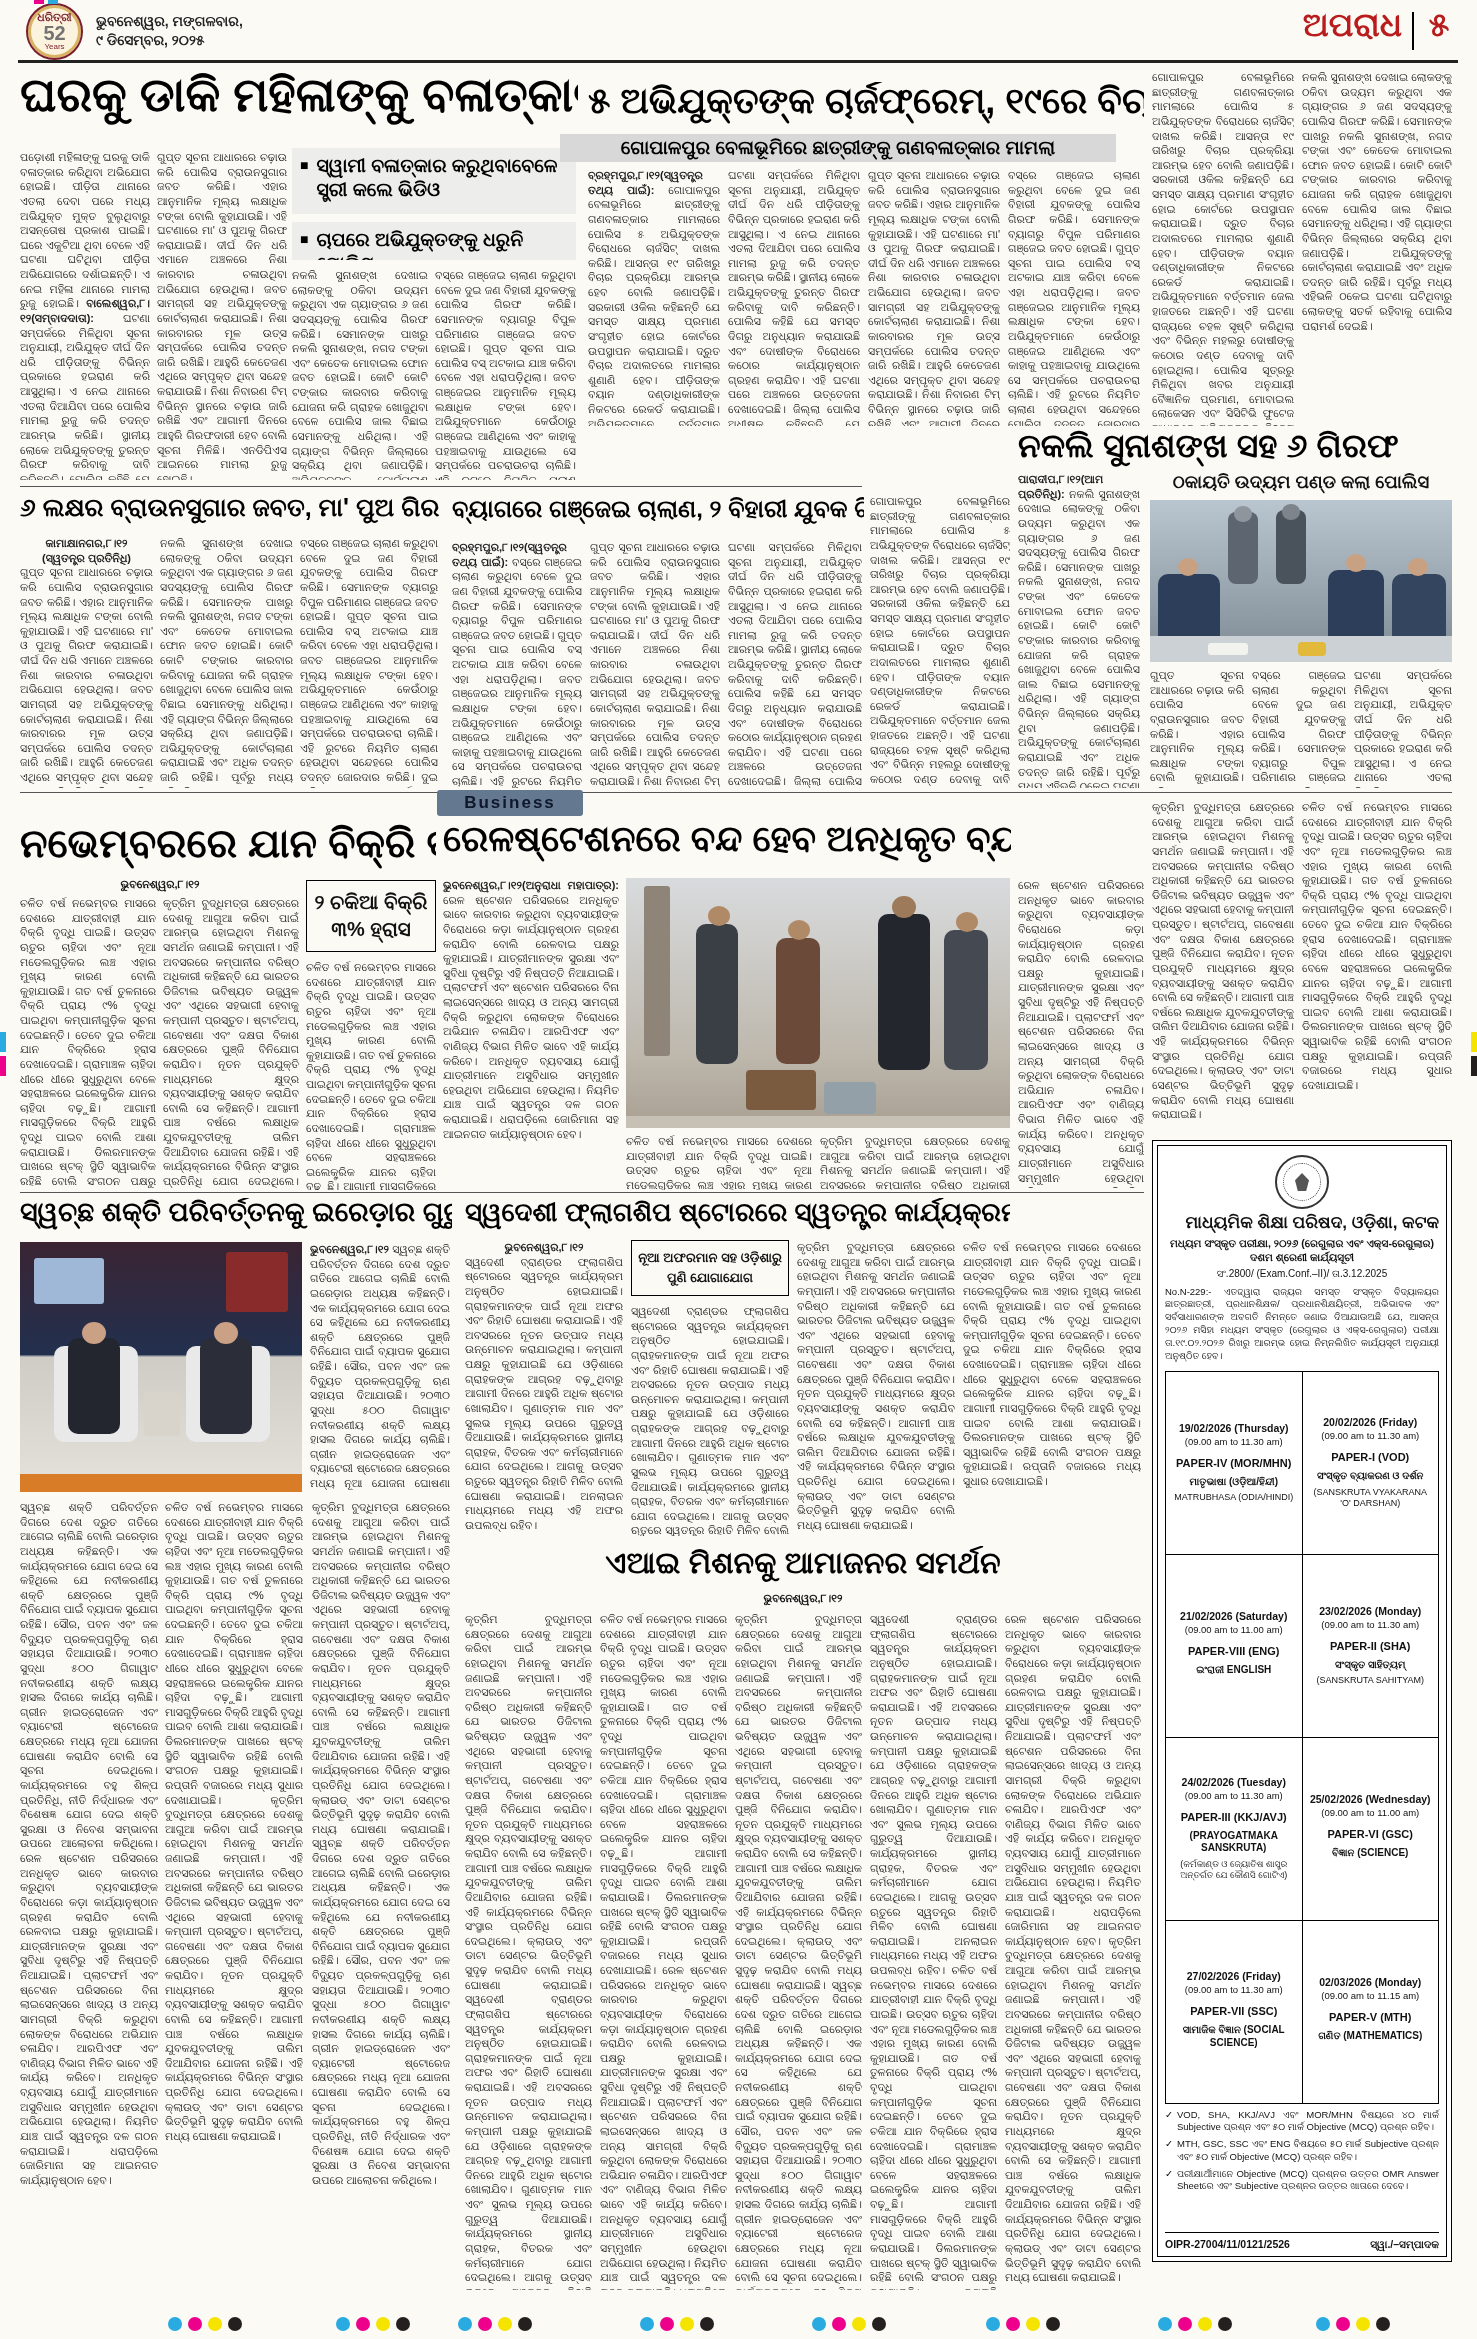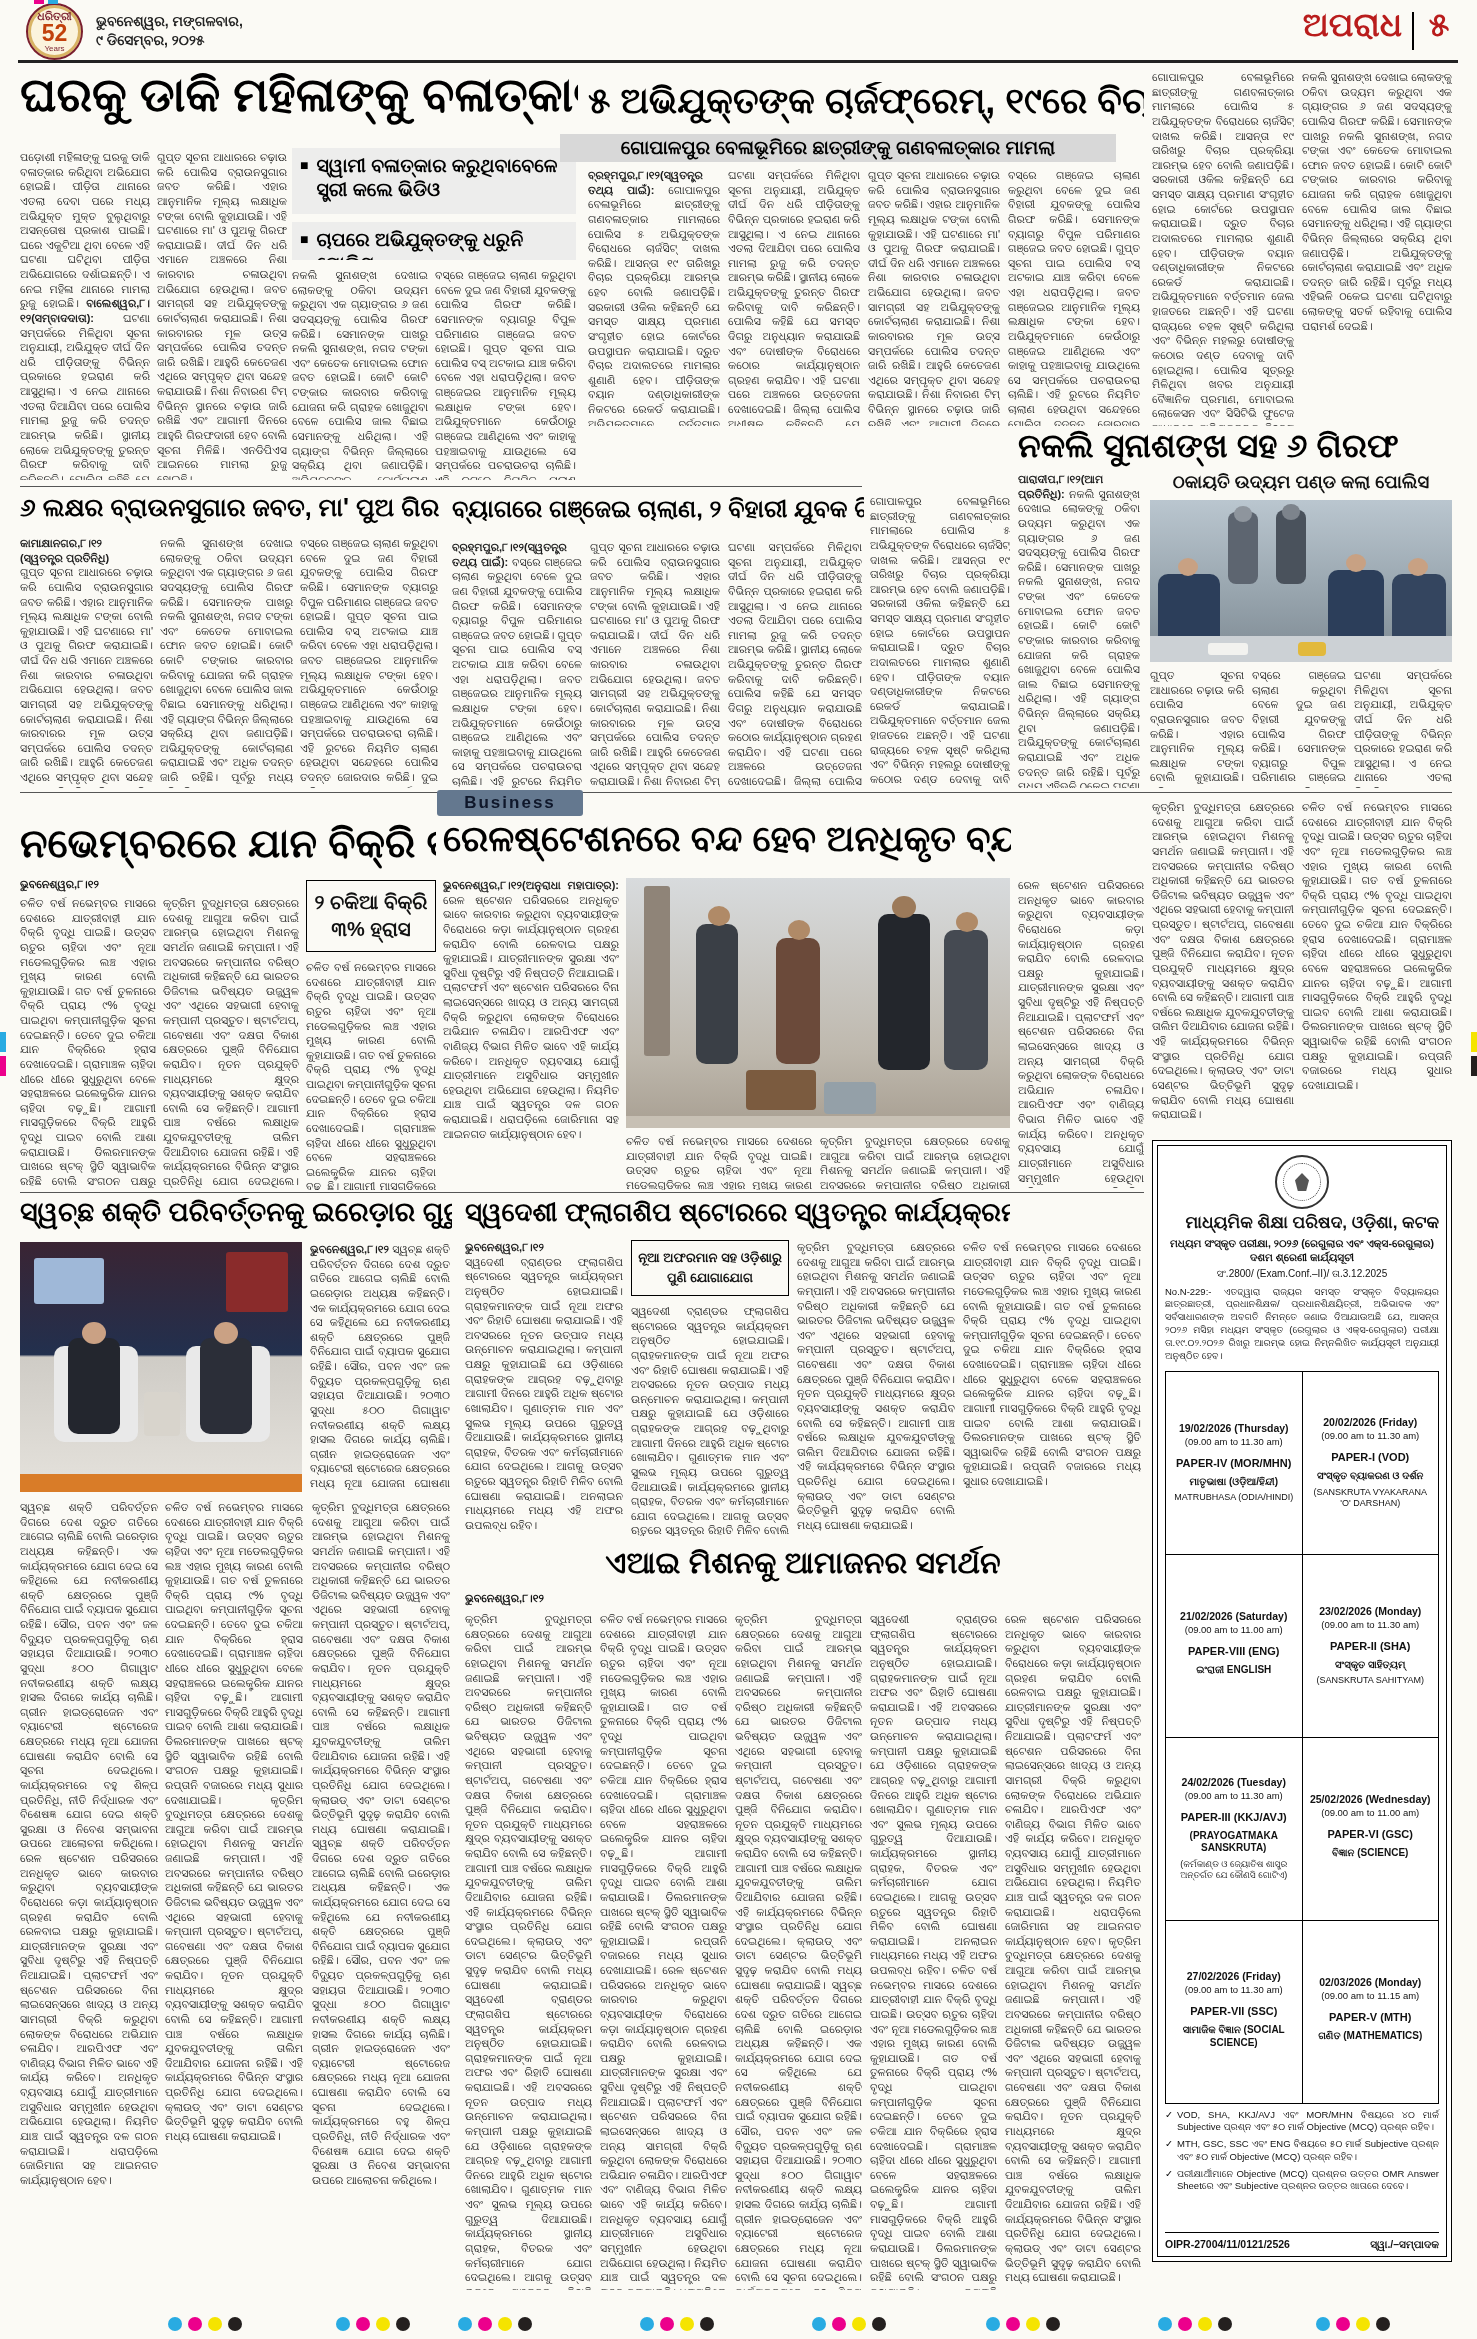--- a/index.html
+++ b/index.html
@@ -4,38 +4,38 @@
 <style>
   *{margin:0;padding:0;box-sizing:border-box}
   html,body{background:#9a9a9a}
   .page{position:relative;width:1477px;height:2339px;margin:0 auto;background:#fbfaf5;color:#111;
         font-family:"Liberation Sans","DejaVu Sans",sans-serif;overflow:hidden}
   .abs{position:absolute}
   .hl{font-weight:bold;color:#000;line-height:1.08;white-space:nowrap;overflow:hidden}
   .hlw{font-weight:bold;color:#000;line-height:1.15;overflow:hidden}
   .col{font-size:11px;line-height:1.33;text-align:justify;color:#1c1c1c;overflow:hidden;word-break:break-word}
   .dl{font-weight:bold}
-  .dlc{display:block;font-weight:bold}
+  .dlc{display:block;text-align:center;font-weight:bold}
   .rule{background:#222}
   .deck{background:#d8d8d8;color:#000;font-weight:bold;text-align:center;overflow:hidden}
   .subbox{background:#ededec;font-weight:bold;color:#000;display:flex;gap:8px;align-items:flex-start;
           padding:6px 8px;line-height:1.25;overflow:hidden}
   .sq{font-size:14px;line-height:1.6}
   .kick{font-weight:bold;text-align:center;overflow:hidden;white-space:nowrap}
   .bizband{background:#64788f;color:#0f172a;font-weight:bold;text-align:center;letter-spacing:2px;
            border-radius:3px;overflow:hidden}
   .statbox{border:1.5px solid #000;text-align:center;font-weight:bold;display:flex;flex-direction:column;
            justify-content:center;gap:4px;overflow:hidden}
   .ph{position:absolute;overflow:hidden;background:#999}
   .pel{position:absolute}
   .logo{position:absolute;left:26px;top:3px;width:57px;height:57px;border-radius:50%;
         border:2.5px solid #7a1f2e;box-shadow:inset 0 0 0 3px #d8b364;background:#fbf3dd;
         display:flex;flex-direction:column;align-items:center;justify-content:center;line-height:1}
   .logo .b1{font-size:11px;color:#7a1f2e;font-weight:bold}
-  .logo .b2{font-size:23px;color:#c2410c;font-weight:bold}
+  .logo .b2{font-size:20px;color:#737373;font-weight:bold}
   .logo .b3{font-size:8px;color:#7a1f2e}
   .mdate{position:absolute;left:96px;top:12px;font-size:14px;font-weight:bold;color:#222;line-height:1.35}
   .secttl{position:absolute;top:6px;font-size:33px;font-weight:bold;color:#b91c1c;white-space:nowrap}
   .notice{position:absolute;left:1152px;top:1140px;width:300px;height:1122px;background:#fff;
           border:1.5px solid #000;box-shadow:inset 0 0 0 4px #fff,inset 0 0 0 5px #000;
           padding:14px 12px 10px;display:flex;flex-direction:column}
   .bse-logo{width:54px;height:54px;border-radius:50%;border:2px solid #333;margin:0 auto 4px;
             display:flex;align-items:center;justify-content:center}
   .bse-inner{width:38px;height:38px;border-radius:50%;border:1px dotted #444;
              display:flex;align-items:center;justify-content:center}

